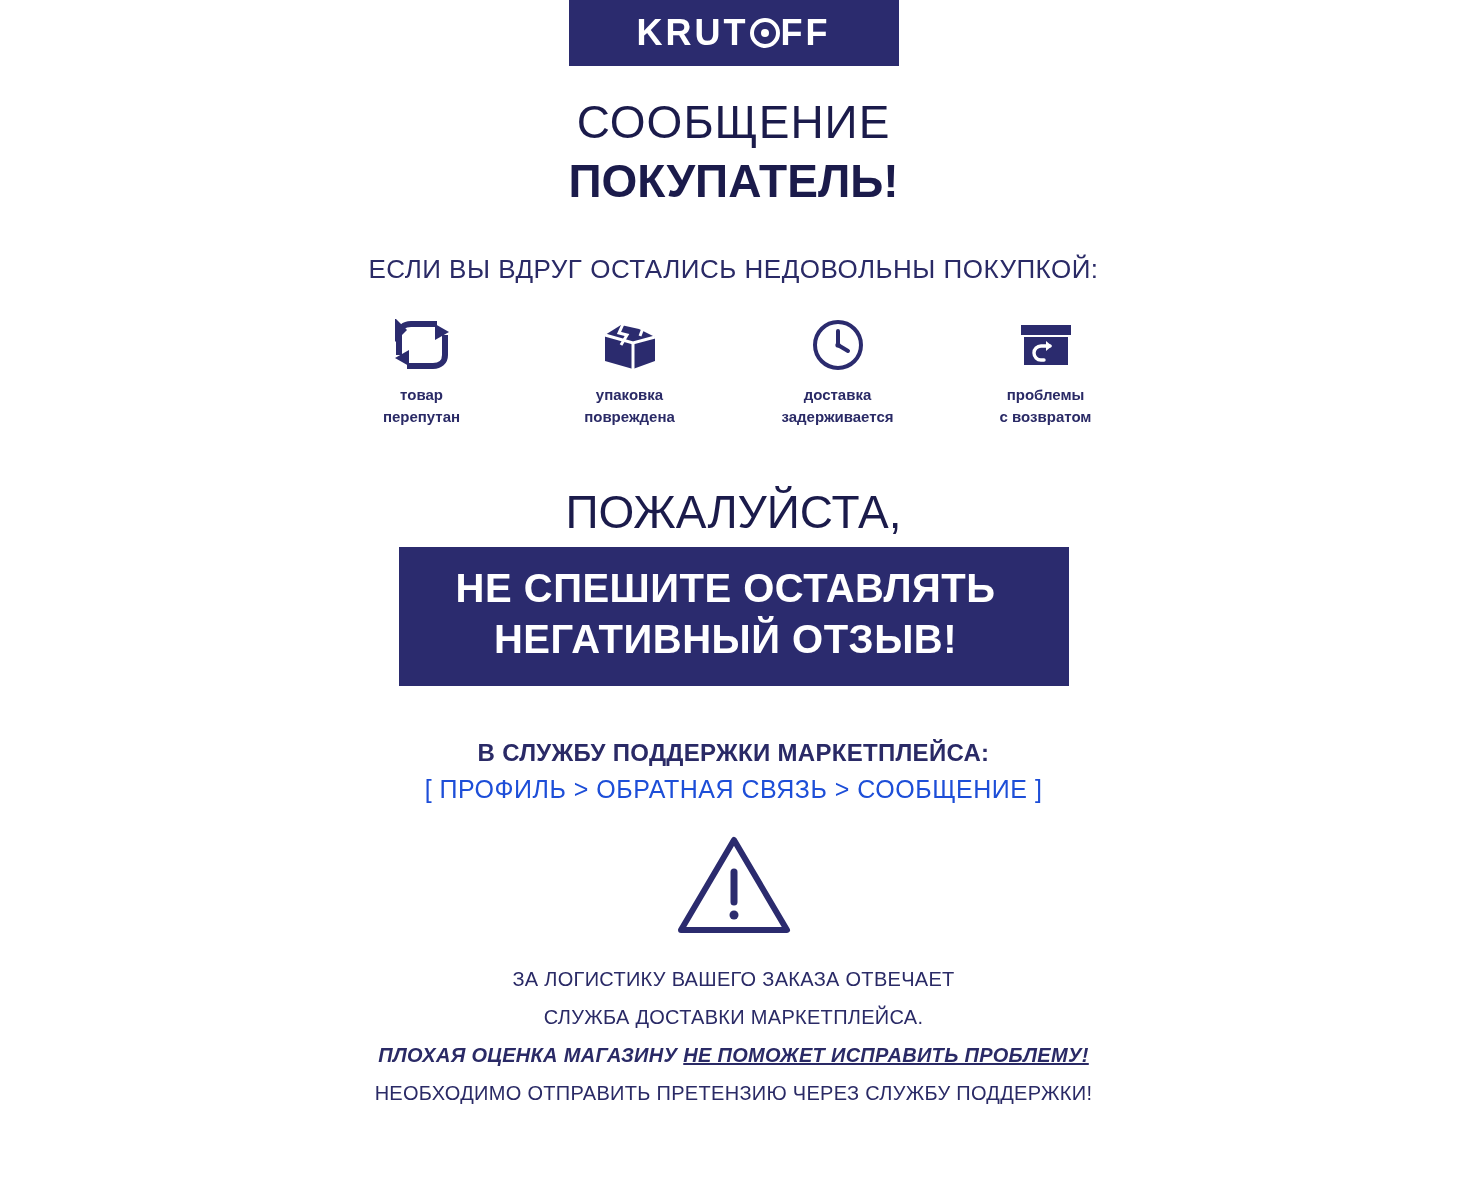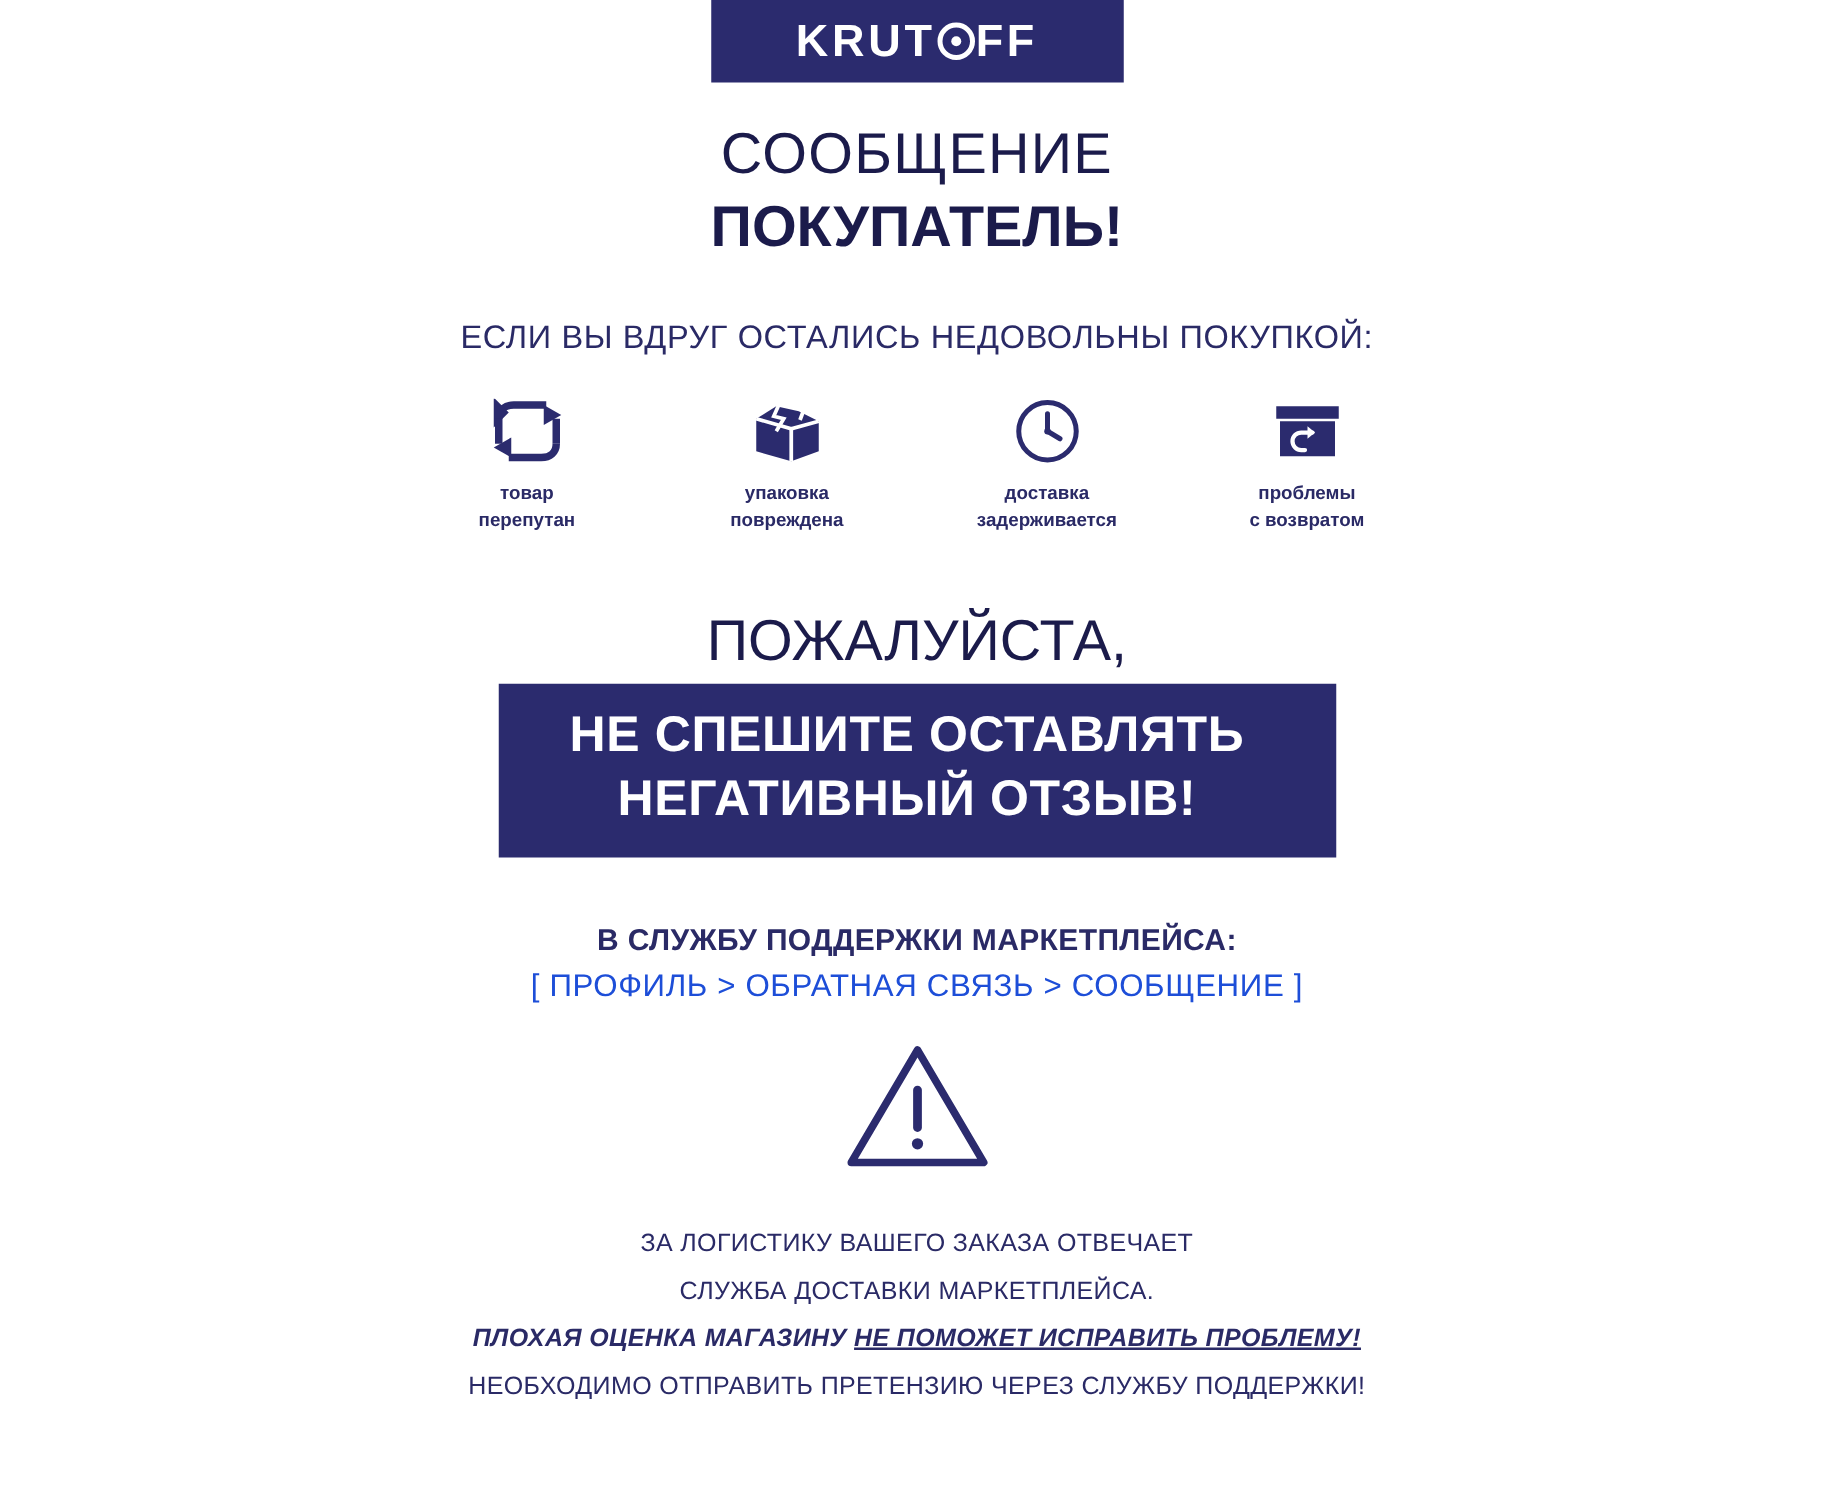--- a/index.html
+++ b/index.html
@@ -166,21 +166,21 @@
 
   
   .warn-wrap {
     margin-top: 28px;
     display: flex;
     justify-content: center;
   }
 
   
   .footer {
-    margin-top: 40px;
+    margin-top: 24px;
     text-align: center;
   }
   .footer-line {
     font-size: 20px;
     color: #2a2a66;
     line-height: 1.9;
     letter-spacing: 0.3px;
   }
   .footer-line.bold {
     font-weight: bold;

